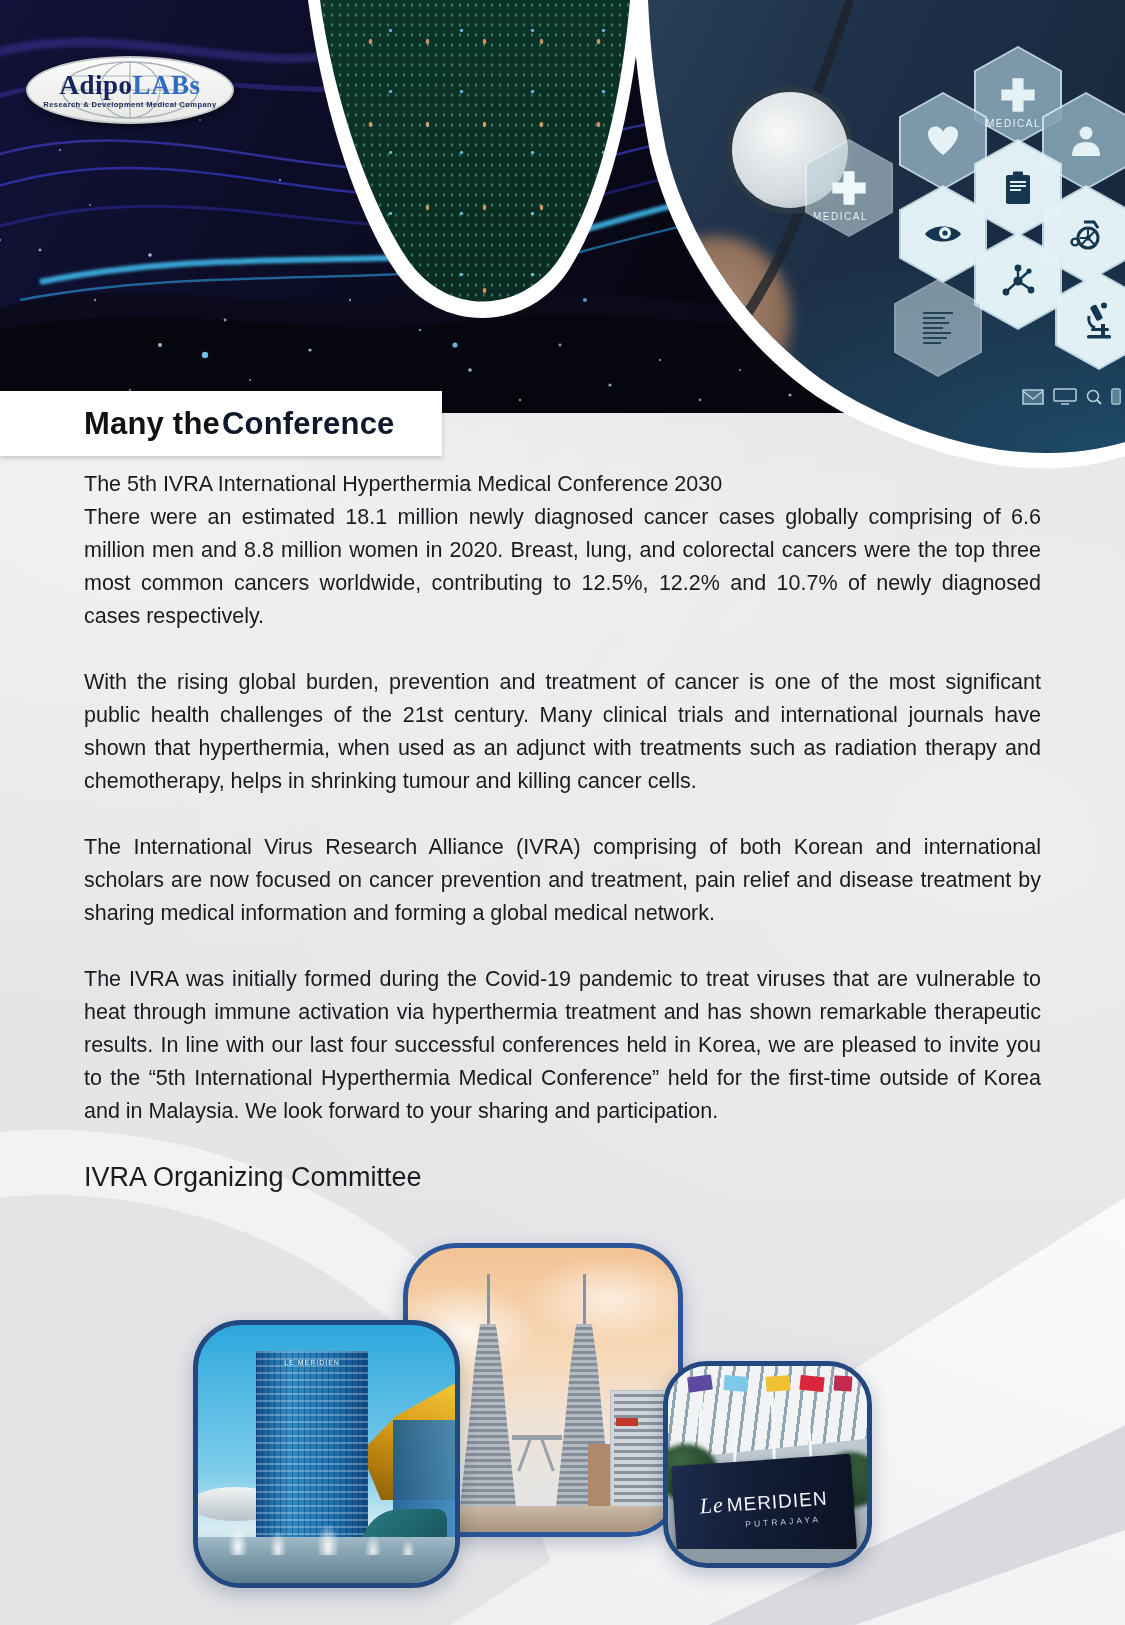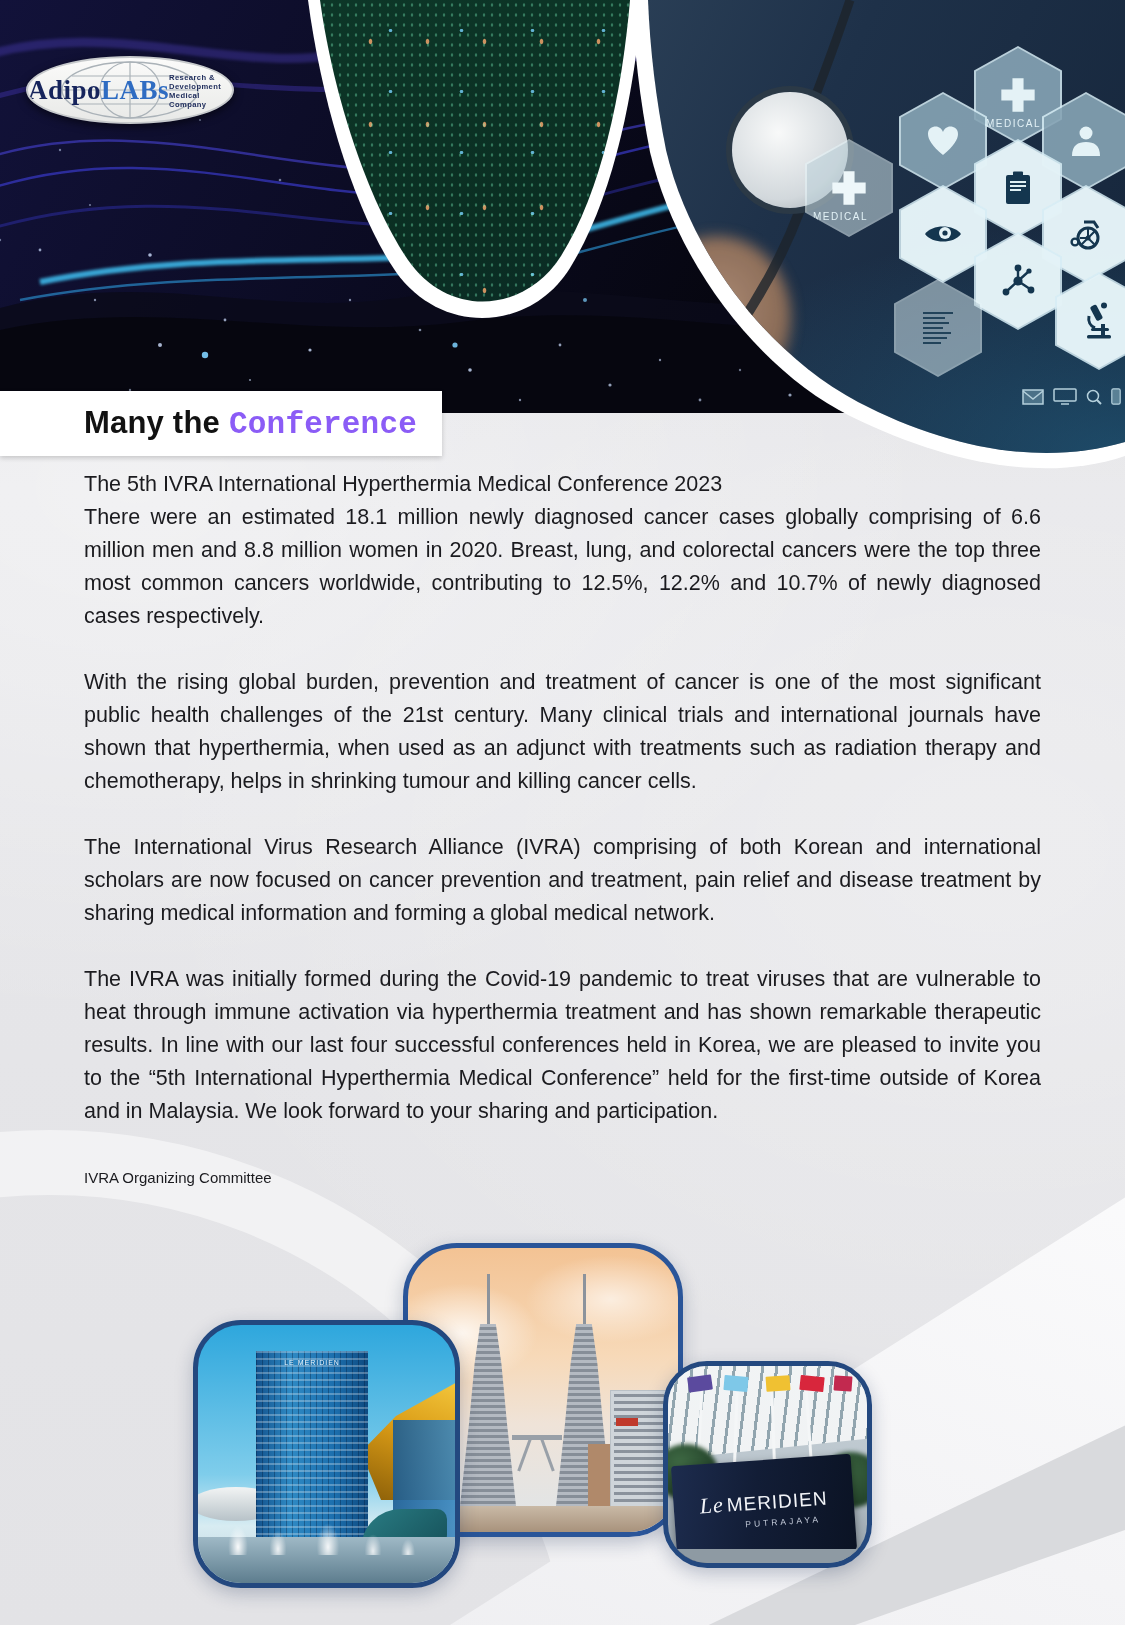--- a/index.html
+++ b/index.html
@@ -42,38 +42,38 @@
   .hex.ghost{background:rgba(230,244,248,.55);--fill:rgba(30,70,100,.12);}
   .hex > *{position:relative;z-index:1;}
   .hex-label{position:absolute;z-index:2;font-size:10px;letter-spacing:1.5px;color:#e2f1f6;}
   .bars{display:flex;flex-direction:column;gap:3px;}
   .bars i{display:block;width:30px;height:2px;background:#12354e;opacity:.85;}
   .contact-row{position:absolute;left:1022px;top:388px;display:flex;gap:9px;align-items:center;}
   .contact-row svg{opacity:.85;}
   
   .logo{position:absolute;left:26px;top:56px;width:204px;height:64px;border-radius:50%;
         background:linear-gradient(180deg,#fbfbfa,#e8e9e7);border:2px solid #c6c9cb;
-        box-shadow:0 3px 8px rgba(0,0,0,.55);display:flex;flex-direction:row;
+        box-shadow:0 3px 8px rgba(0,0,0,.55);display:flex;flex-direction:column;
         align-items:center;justify-content:center;overflow:hidden;}
   .logo svg{position:absolute;inset:0;}
   .brand{position:relative;font-family:"Liberation Serif",serif;font-weight:bold;font-size:27px;line-height:26px;color:#16245c;letter-spacing:.5px;}
   .brand b{color:#2f6cc2;}
   .tagline{position:relative;font-size:7.6px;font-weight:bold;letter-spacing:.4px;color:#1c2a5a;margin-top:2px;}
   
   .heading-box{position:absolute;left:0;top:391px;width:442px;height:65px;background:#fff;
                box-shadow:0 2px 5px rgba(0,0,0,.18);display:flex;align-items:center;z-index:6;}
   .heading-box .txt{padding-left:84px;font-size:31px;font-weight:bold;color:#121212;letter-spacing:.2px;}
-  .heading-box .blue{color:#8b5cf6;margin-left:9px;font-family:Liberation Mono, monospace;}
+  .heading-box .blue{color:#0f172a;margin-left:2px;}
   
   .article{position:absolute;left:84px;top:468px;width:957px;color:#1b1b1f;
            font-size:21.5px;line-height:33px;z-index:2;}
   .article p{margin:0 0 33px 0;text-align:justify;}
   .article p.title{text-align:left;margin-bottom:0;}
   .article p.title2{text-align:left;margin-bottom:33px;}
-  .signoff{margin-top:6px;font-size:15px;}
+  .signoff{margin-top:6px;font-size:27px;}
   
   .corner-wedge{position:absolute;left:0;top:1150px;width:1125px;height:475px;
                 clip-path:polygon(100% 10%,100% 100%,40% 100%);background:linear-gradient(200deg,#fbfbfc,#ededf0);z-index:1;}
   .corner-stripe{position:absolute;left:0;top:1150px;width:1125px;height:475px;
                  clip-path:polygon(100% 58%,100% 80%,76% 100%,63% 100%);background:#d9dadd;z-index:1;}
   .arc{position:absolute;left:-540px;top:1130px;width:1050px;height:1050px;border-radius:50%;
        border:65px solid rgba(255,255,255,.5);z-index:0;}
   
   .photo{position:absolute;overflow:hidden;box-shadow:0 6px 18px rgba(20,40,80,.25);}
   .photo-hotel{left:193px;top:1320px;width:257px;height:258px;border:5px solid #23487f;border-radius:48px;z-index:3;
@@ -319,21 +319,21 @@
     <div class="txt">
       <span>Many the</span><span class="blue">Conference</span>
     </div>
   </div>
 
   <div class="arc"></div>
   <div class="corner-wedge"></div>
   <div class="corner-stripe"></div>
 
   <div class="article">
-    <p class="title">The 5th IVRA International Hyperthermia Medical Conference 2023</p>
+    <p class="title">The 5th IVRA International Hyperthermia Medical Conference 2030</p>
     <p>There were an estimated 18.1 million newly diagnosed cancer cases globally comprising of 6.6 million men and 8.8 million women in 2020. Breast, lung, and colorectal cancers were the top three most common cancers worldwide, contributing to 12.5%, 12.2% and 10.7% of newly diagnosed cases respectively.</p>
     <p>With the rising global burden, prevention and treatment of cancer is one of the most significant public health challenges of the 21st century. Many clinical trials and international journals have shown that hyperthermia, when used as an adjunct with treatments such as radiation therapy and chemotherapy, helps in shrinking tumour and killing cancer cells.</p>
     <p>The International Virus Research Alliance (IVRA) comprising of both Korean and international scholars are now focused on cancer prevention and treatment, pain relief and disease treatment by sharing medical information and forming a global medical network.</p>
     <p>The IVRA was initially formed during the Covid-19 pandemic to treat viruses that are vulnerable to heat through immune activation via hyperthermia treatment and has shown remarkable therapeutic results. In line with our last four successful conferences held in Korea, we are pleased to invite you to the “5th International Hyperthermia Medical Conference” held for the first-time outside of Korea and in Malaysia. We look forward to your sharing and participation.</p>
     <div class="signoff">IVRA Organizing Committee</div>
   </div>
 
   <div class="photo photo-towers">
     <div class="spire s1"></div>
     <div class="spire s2"></div>

